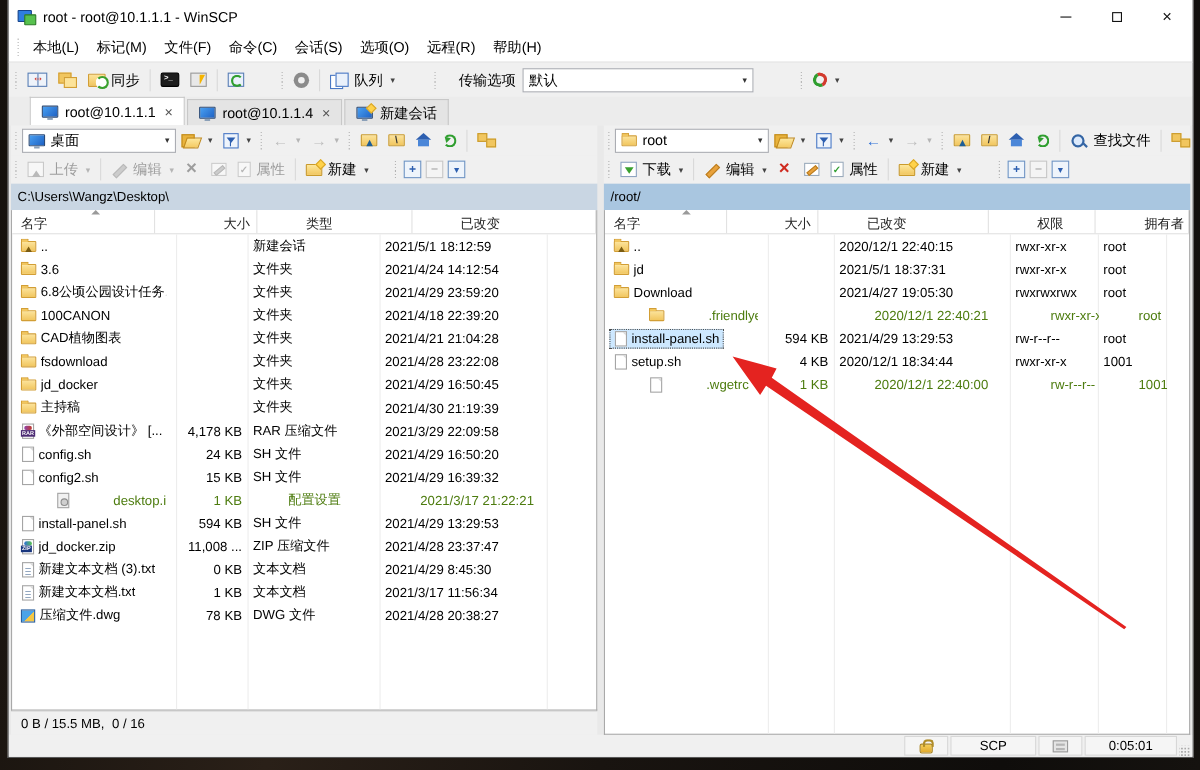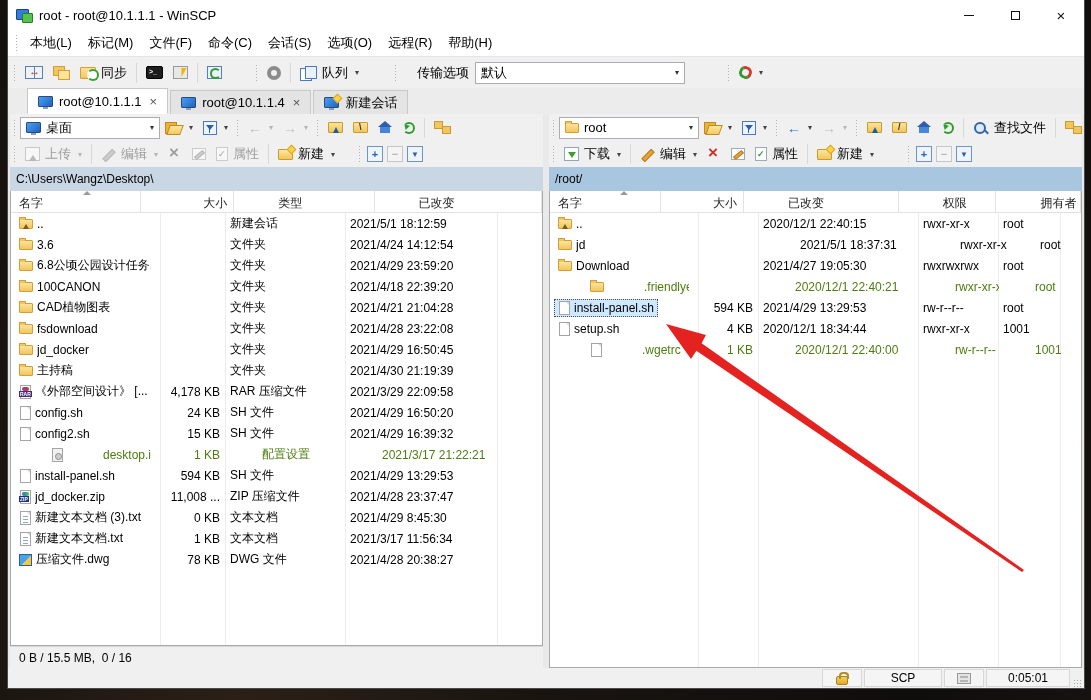--- a/index.html
+++ b/index.html
@@ -720,21 +720,21 @@
               <div class="fcell" style="width: 62px;">root</div>
             </div>
             <div class="frow">
               <div class="fcell" style="width: 149px;">
                 <span class="namebox">
                   <span class="fic fic-folder"></span>
                   <span class="nlabel">jd</span>
                 </span>
               </div>
               <div class="fcell r" style="width: 60px;"></div>
-              <div class="fcell" style="width: 160px; margin-left: 37px;">2021/5/1 18:37:31</div>
+              <div class="fcell" style="width: 160px;">2021/5/1 18:37:31</div>
               <div class="fcell" style="width: 80px;">rwxr-xr-x</div>
               <div class="fcell" style="width: 62px;">root</div>
             </div>
             <div class="frow">
               <div class="fcell" style="width: 149px;">
                 <span class="namebox">
                   <span class="fic fic-folder"></span>
                   <span class="nlabel">Download</span>
                 </span>
               </div>

